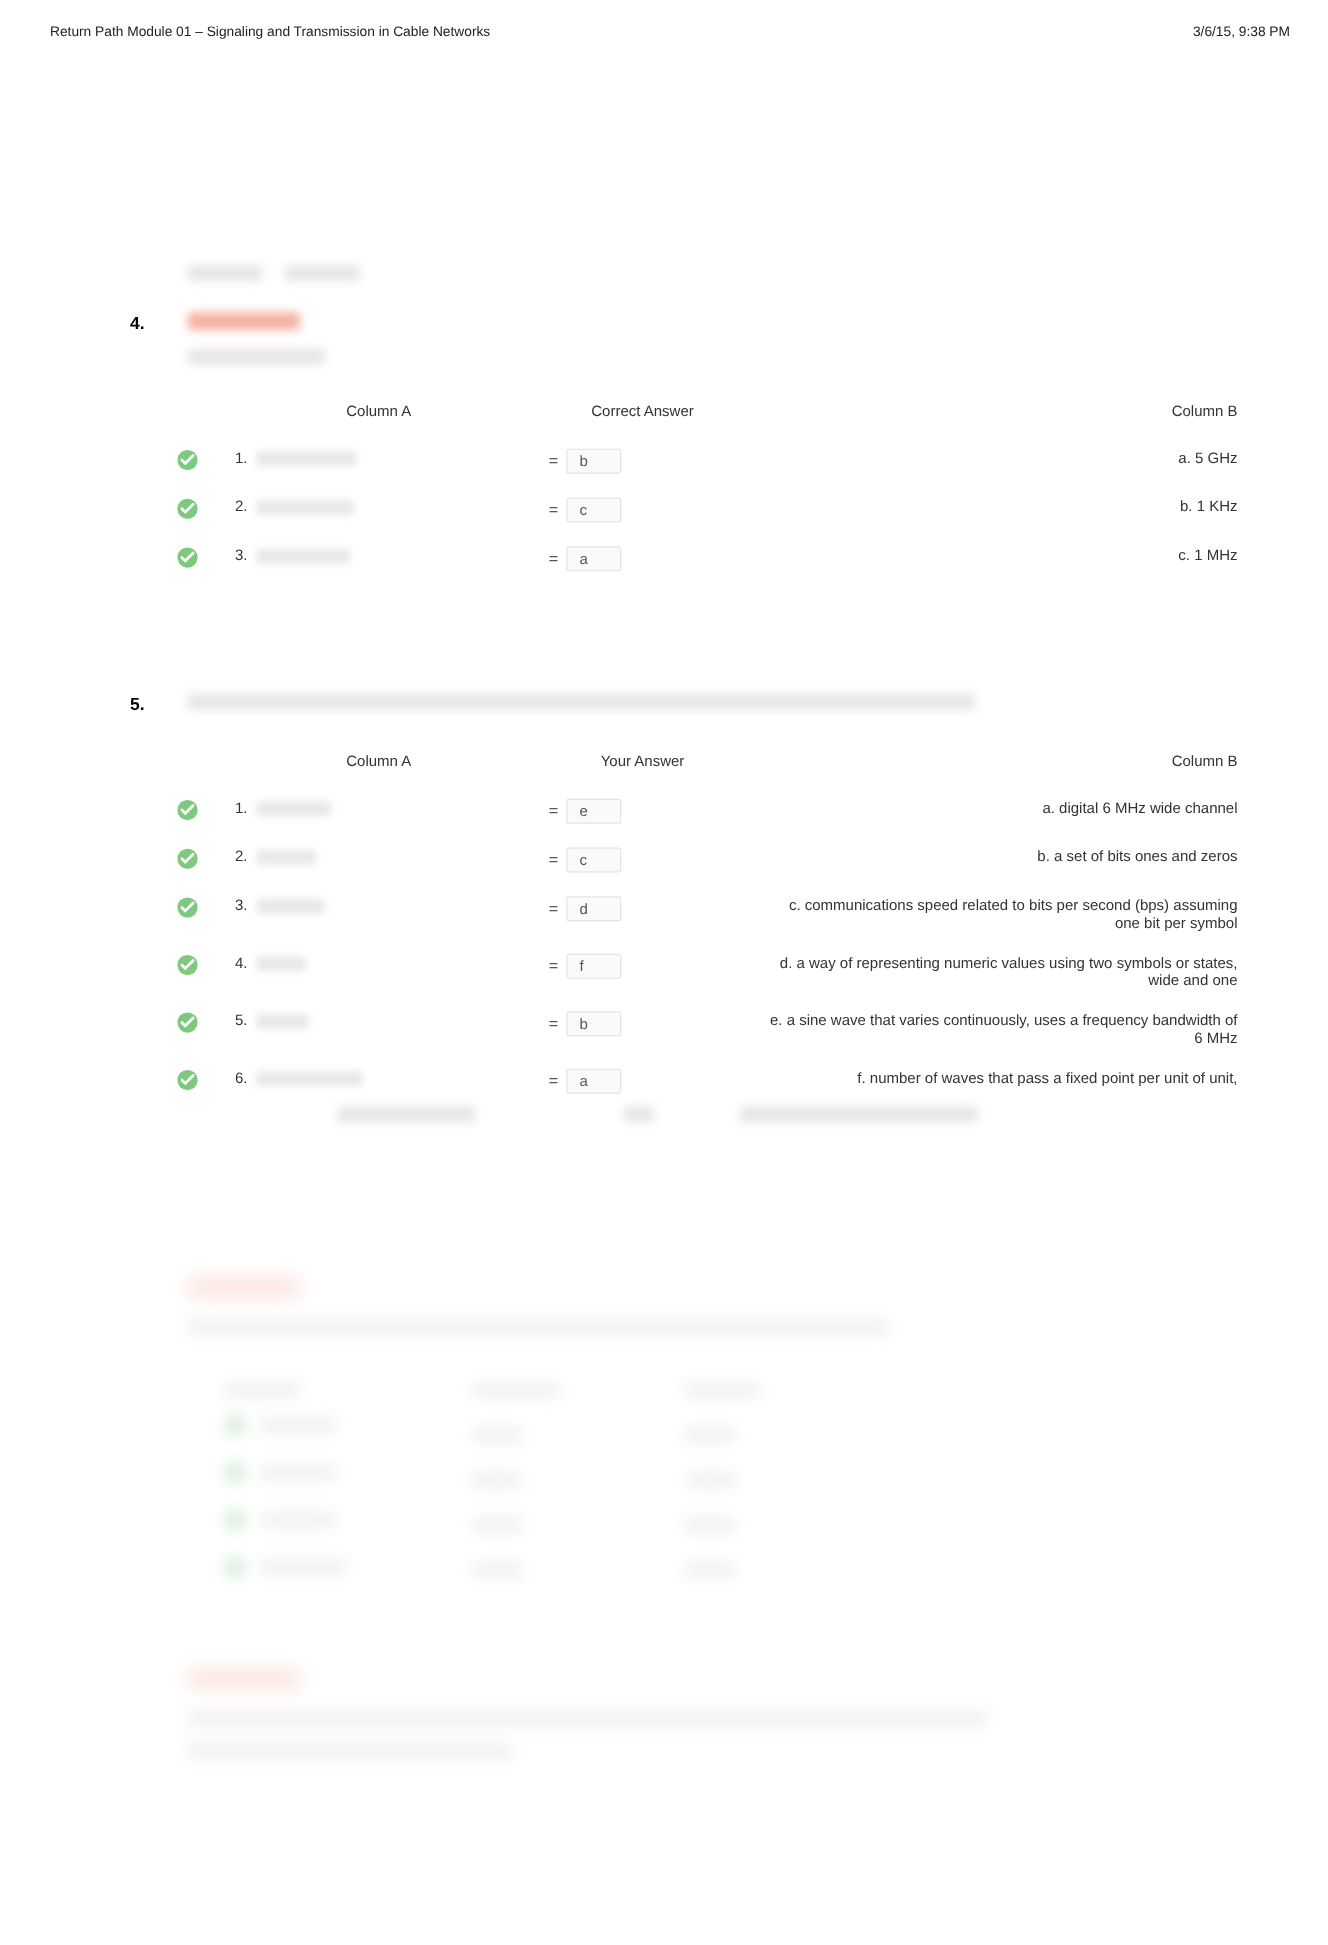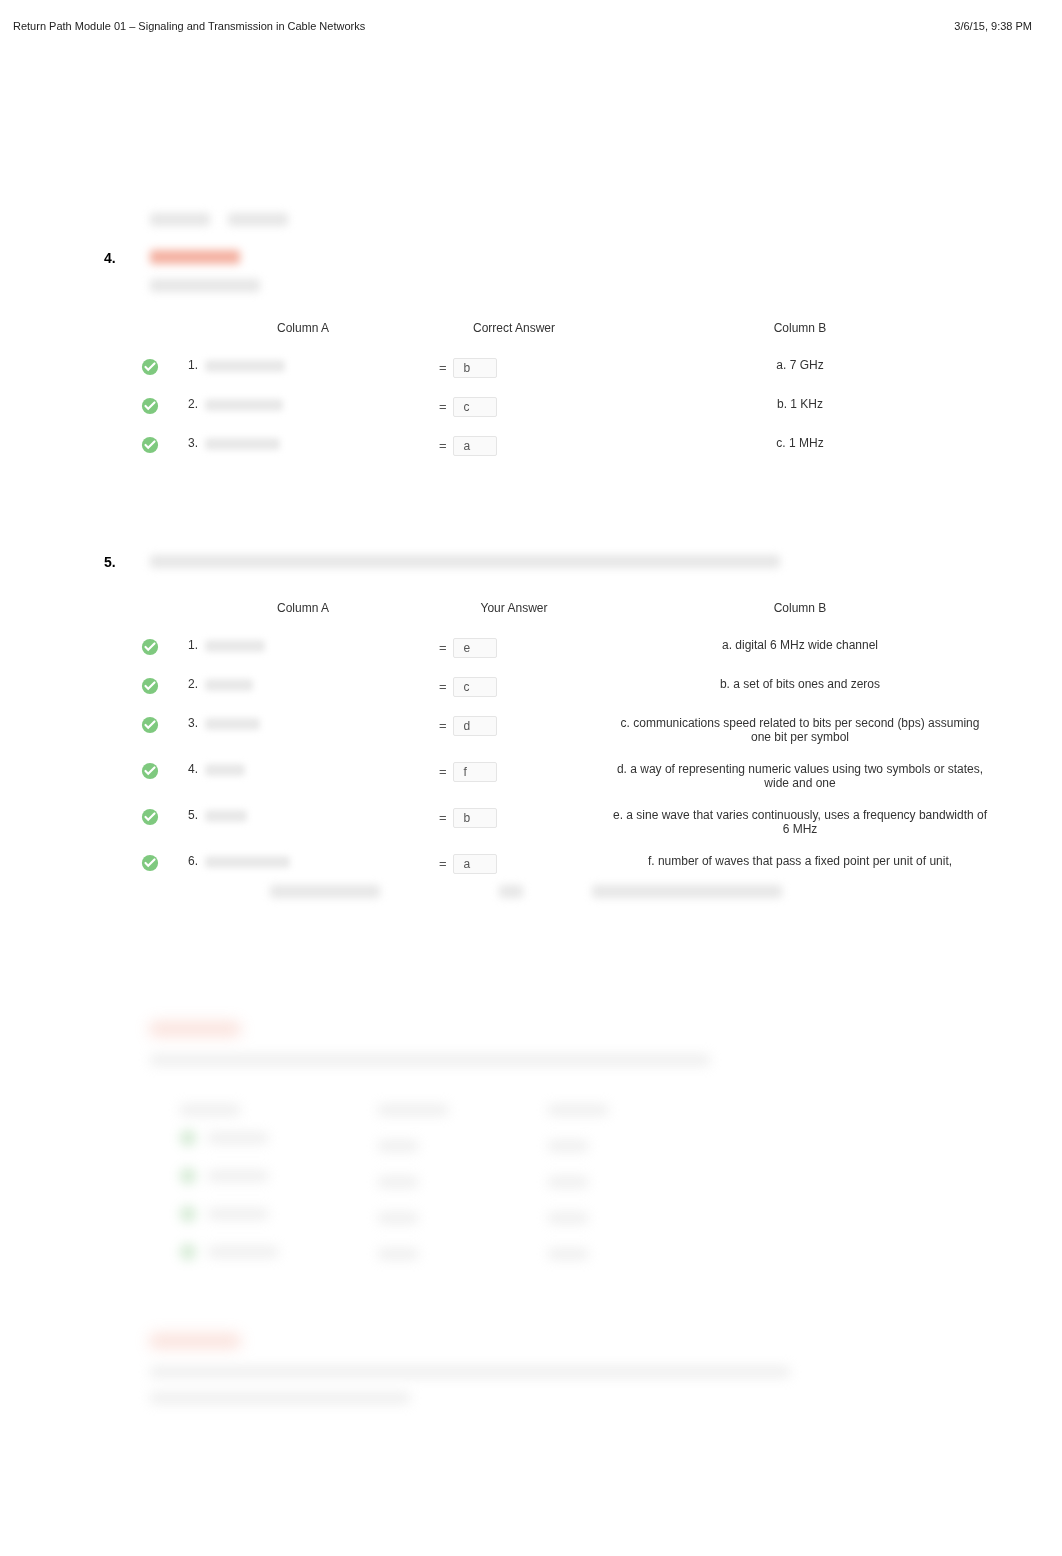--- a/index.html
+++ b/index.html
@@ -11,21 +11,21 @@
     width: 1062px;
   }
   .page {
     width: 1062px;
     position: relative;
     padding-bottom: 200px;
   }
   .header {
     display: flex;
     justify-content: space-between;
-    padding: 20px 30px 0 13px;
+    padding: 20px 30px 0 40px;
     font-size: 11px;
     color: #222;
   }
   .content {
     padding-left: 110px;
     padding-top: 180px;
   }
   .question-block {
     position: relative;
     margin-bottom: 80px;
@@ -52,21 +52,21 @@
   td.colA {
     width: 230px;
     text-align: left;
   }
   td.answer {
     width: 150px;
     text-align: left;
   }
   td.colB {
     width: 380px;
-    text-align: center;
+    text-align: right;
   }
   td.icon-cell {
     width: 26px;
   }
   .check {
     width: 18px;
     height: 18px;
     display: inline-block;
   }
   .headrow td {
@@ -176,21 +176,21 @@
           <td class="icon-cell">
             <span class="check">
               <svg viewBox="0 0 20 20">
                     <circle cx="10" cy="10" r="9" fill="#7fc97f"></circle>
                     <path d="M5 10 l3 3 l7 -7" stroke="#fff" stroke-width="2.4" fill="none" stroke-linecap="round"></path>
                   </svg>
             </span>
           </td>
           <td class="colA"><span>1.</span>&nbsp;&nbsp;<span class="blurred-word" style="width:80px">x</span></td>
           <td class="answer"><span class="eq">=</span><span class="ans-pill">b</span></td>
-          <td class="colB">a. 7 GHz</td>
+          <td class="colB">a. 5 GHz</td>
         </tr>
         <tr>
           <td class="icon-cell">
             <span class="check">
               <svg viewBox="0 0 20 20">
                     <circle cx="10" cy="10" r="9" fill="#7fc97f"></circle>
                     <path d="M5 10 l3 3 l7 -7" stroke="#fff" stroke-width="2.4" fill="none" stroke-linecap="round"></path>
                   </svg>
             </span>
           </td>

